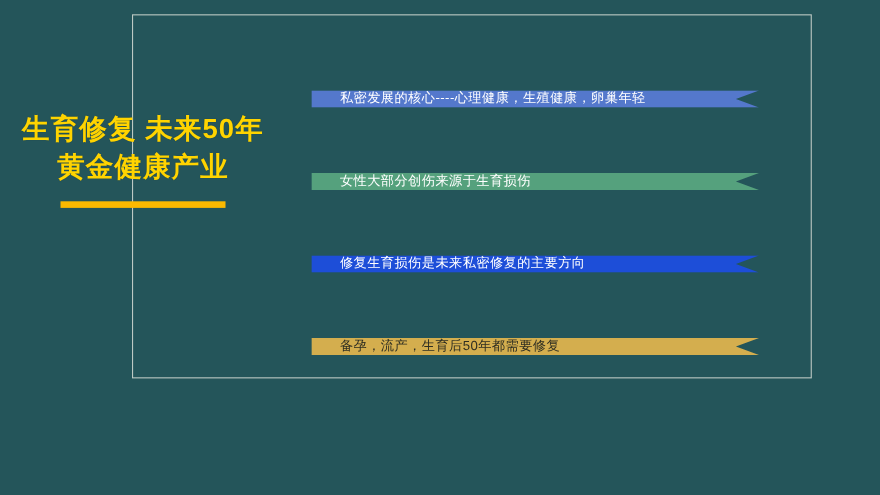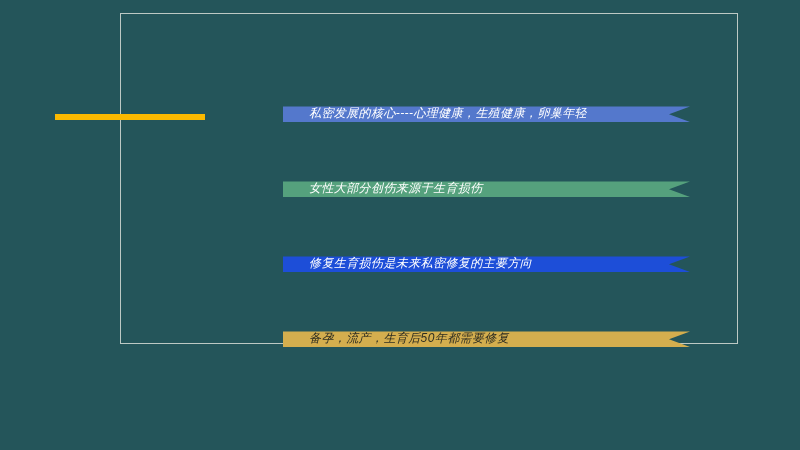--- a/index.html
+++ b/index.html
@@ -58,22 +58,21 @@
     position: absolute;
     left: 270px;
     top: 58px;
     width: 420px;
   }
   .ribbon-row {
     position: relative;
     height: 64px;
     margin-bottom: 11px;
     display: flex;
-    align-items: flex-end;
-    font-style: italic;
+    align-items: center;
   }
   .ribbon-row:last-child { margin-bottom: 0; }
   .ribbon-accent {
     width: 8px;
     flex: 0 0 8px;
   }
   .ribbon-gap {
     width: 5px;
     flex: 0 0 5px;
   }
@@ -95,20 +94,21 @@
   }
 </style>
 </head>
 <body>
 
 <div id="slide" style="background: rgb(36, 85, 90);">
 
   <div id="frame" style="border-color: rgb(189, 201, 196);"></div>
 
   <div id="title-block">
+    <div id="title-text" style="color: rgb(255, 212, 0);">生育修复  未来50年黄金健康产业</div>
     <div id="title-underline" style="background: rgb(251, 185, 0);"></div>
   </div>
 
   <div id="ribbons">
 
     <div class="ribbon-row">
       <div class="ribbon-accent" style="background: rgb(84, 120, 204);"></div>
       <div class="ribbon-gap"></div>
       <div class="ribbon-body" style="background: rgb(84, 120, 204);">
         <div class="ribbon-label" style="color: rgb(255, 255, 255);">私密发展的核心----心理健康，生殖健康，卵巢年轻</div>

